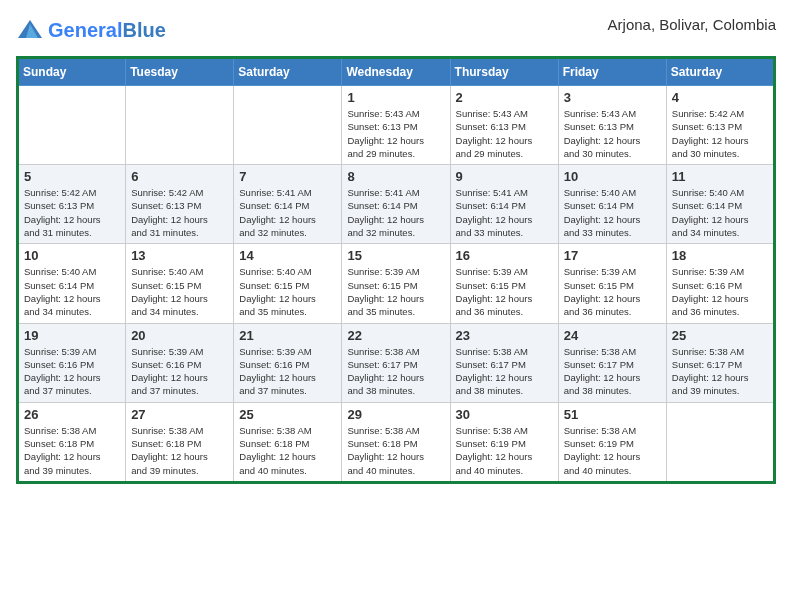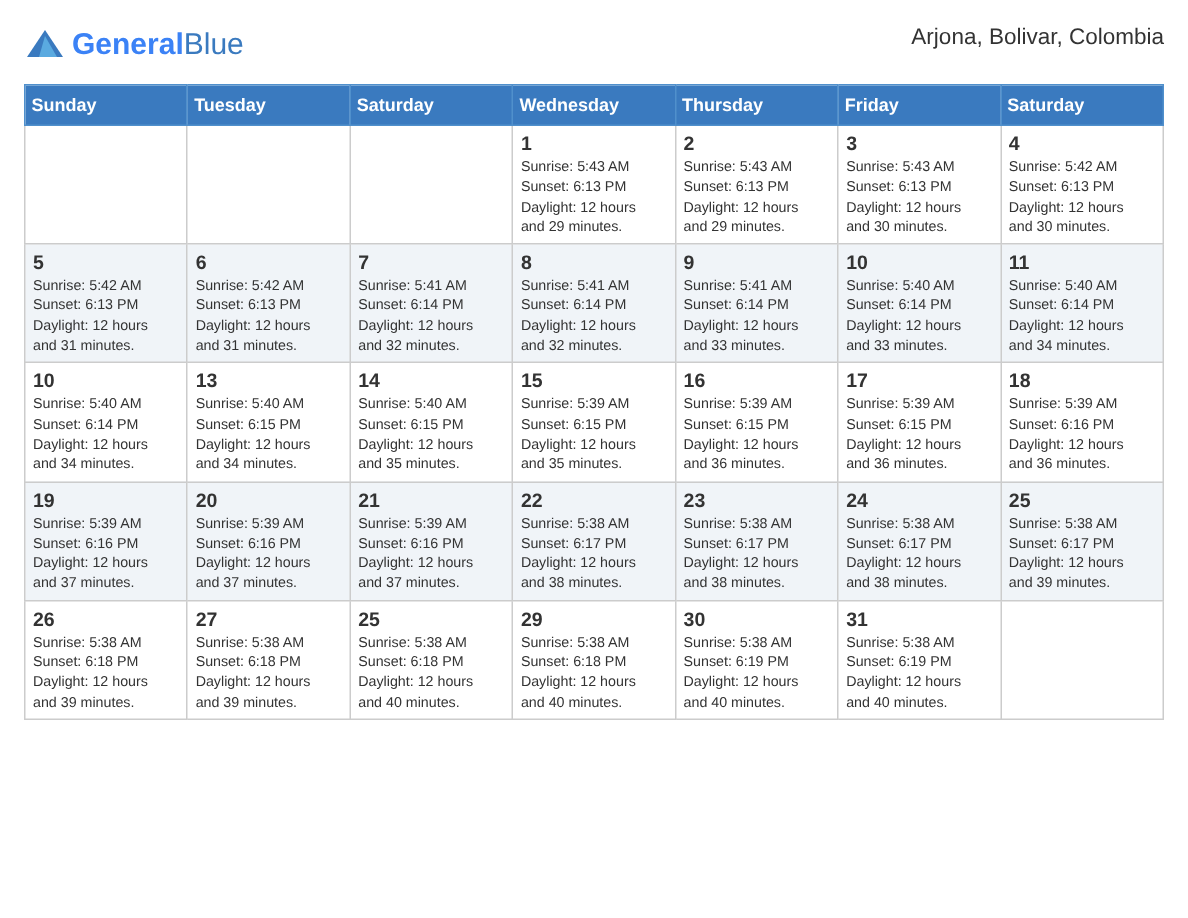--- a/index.html
+++ b/index.html
@@ -22,21 +22,21 @@
       gap: 4px;
     }
     .logo-text-general {
       font-size: 20px;
       font-weight: bold;
       color: #3b82f6;
       line-height: 1;
     }
     .logo-text-blue {
       font-size: 20px;
-      font-weight: normal;
+      font-weight: bold;
       color: #3a7abf;
       line-height: 1;
       text-align: center;
     }
     .logo-icon {
       width: 28px;
       height: 28px;
     }
     .title-block {
       text-align: right;
@@ -46,21 +46,21 @@
       font-weight: bold;
       color: #333;
     }
     .title-location {
       font-size: 15px;
       color: #333;
     }
     .calendar {
       width: 100%;
       border-collapse: collapse;
-      border: 1px solid #15803d;
+      border: 3px solid #15803d;
     }
     .calendar th {
       background-color: #3a7abf;
       color: #fff;
       font-size: 12px;
       font-weight: bold;
       padding: 6px 4px;
       text-align: left;
       border: 1px solid #5090cc;
     }
@@ -349,21 +349,21 @@
 and 40 minutes.</div>
         </td>
         <td>
           <span class="day-number">30</span>
           <div class="day-info" style="white-space: pre-line;">Sunrise: 5:38 AM
 Sunset: 6:19 PM
 Daylight: 12 hours
 and 40 minutes.</div>
         </td>
         <td>
-          <span class="day-number">31</span>
+          <span class="day-number">51</span>
           <div class="day-info" style="white-space: pre-line;">Sunrise: 5:38 AM
 Sunset: 6:19 PM
 Daylight: 12 hours
 and 40 minutes.</div>
         </td>
         <td class="empty-cell"></td>
       </tr>
     </tbody>
 </table>
 

